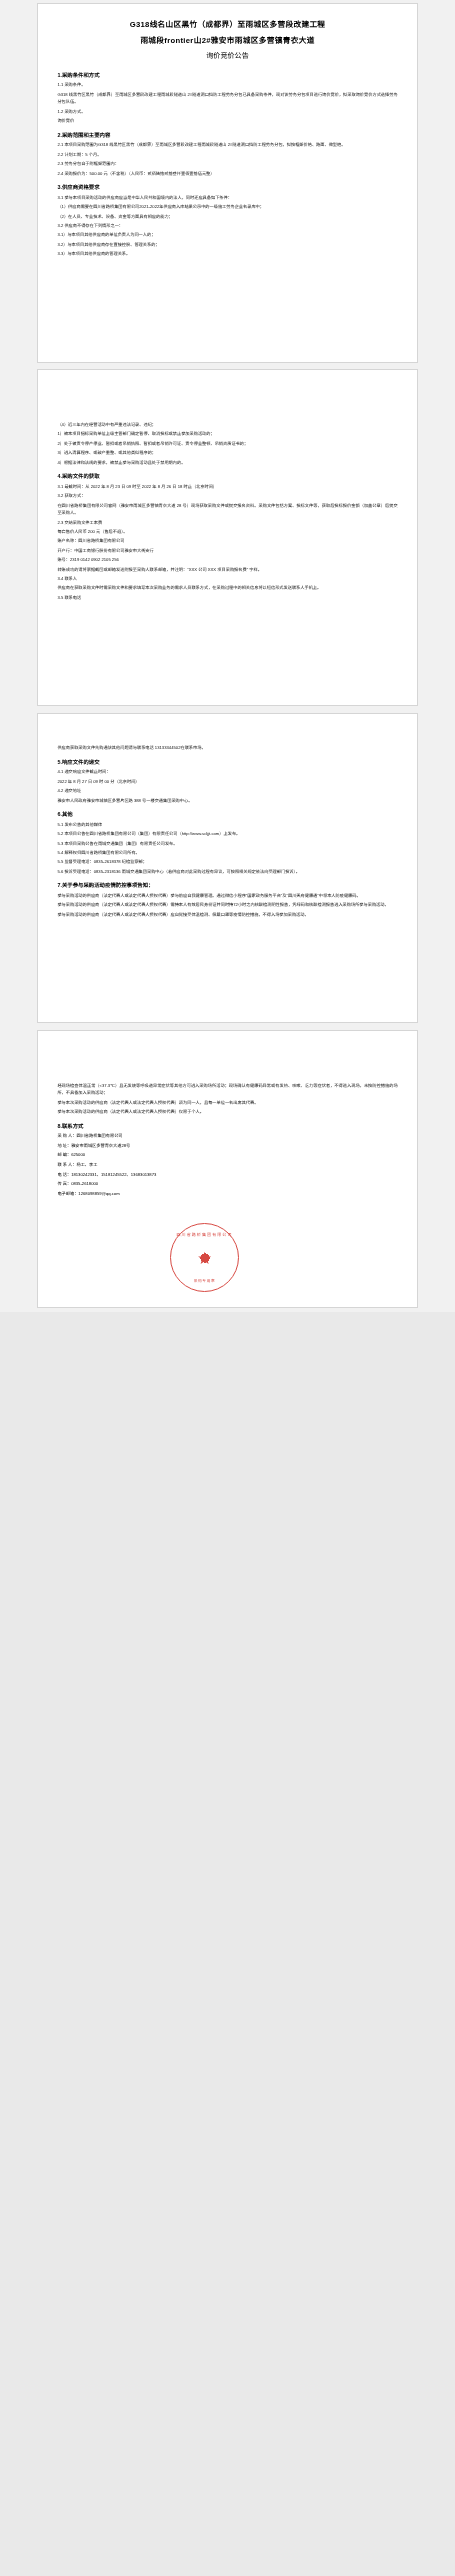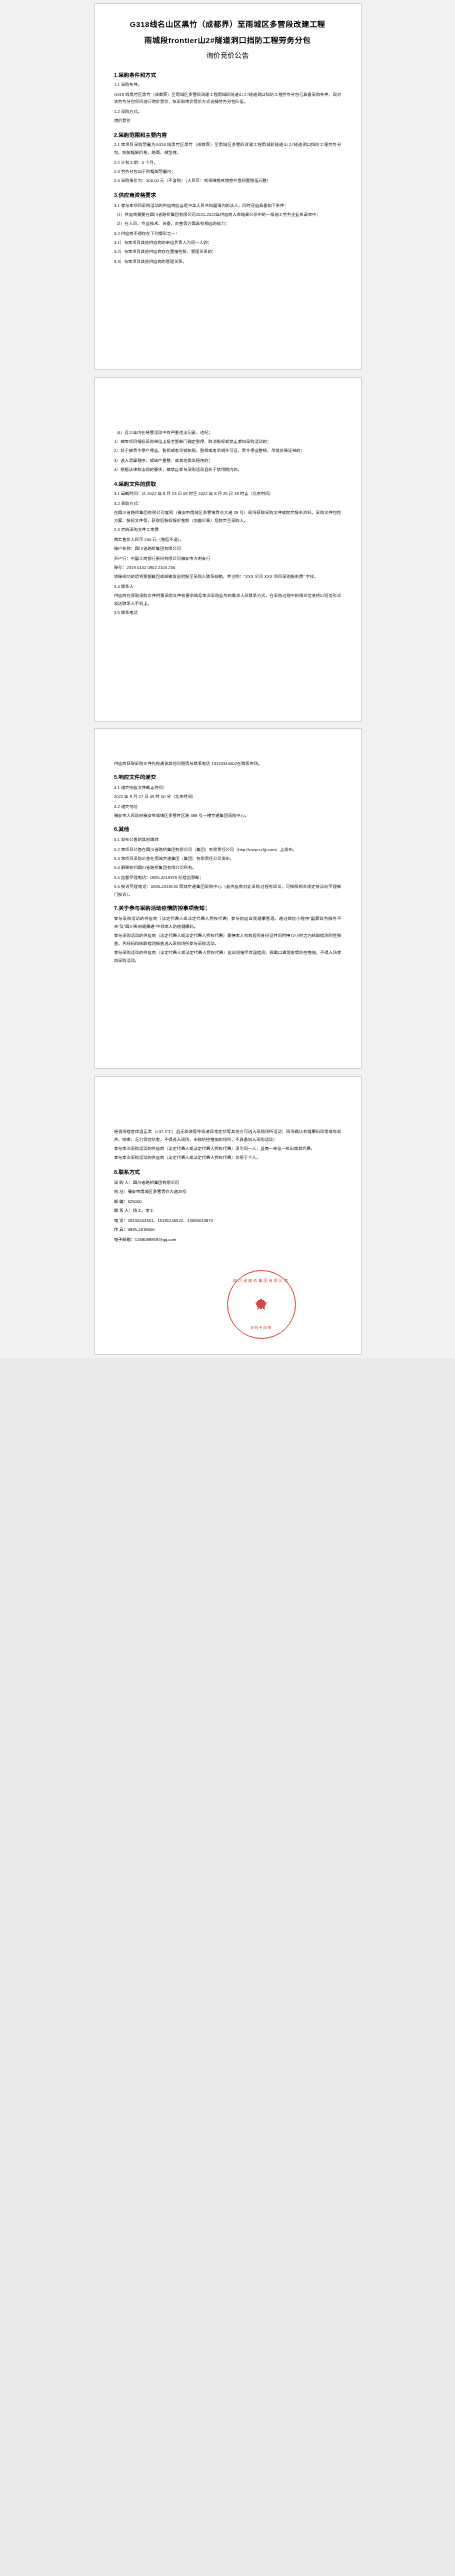--- a/index.html
+++ b/index.html
@@ -6,21 +6,21 @@
   html,body{margin:0;padding:0;background:#e9e9e9;}
   body{font-family:"Liberation Sans","DejaVu Sans",sans-serif;}
   .page{
     width:455px;
     margin:0 auto;
     background:#f1f1f1;
     position:relative;
   }
   .sheet{
     background:#ffffff;
-    width:268px;
+    width:381px;
     margin:0 auto;
     padding:15px 19.4px 17px 19.4px;
     box-sizing:border-box;
     border:0.6px solid #d5d5d5;
     position:relative;
   }
   h1.title{
     font-size:7.7px;
     line-height:12.5px;
     text-align:center;
@@ -96,21 +96,21 @@
   .pagewrap{padding:3.4px 0 3.4px 0;}
 </style>
 </head>
 <body>
 
 <div class="page">
 
   <div class="pagewrap">
   <div class="sheet">
     <h1 class="title">G318线名山区黑竹（成都界）至雨城区多营段改建工程</h1>
-    <h1 class="title">雨城段frontier山2#隧道洞口挡防工程劳务分包</h1>
+    <h1 class="title">雨城段frontier山2#雅安市雨城区多营镇青衣大道</h1>
     <h2 class="subtitle">询价竞价公告</h2>
 
     <div class="sec-h">1.采购条件和方式</div>
     <p class="t">1.1 采购条件。</p>
     <p class="t">G318 线黑竹区黑竹（成都界）至雨城区多营段改建工程雨城段隧道山 2#隧道洞口挡防工程劳务分包已具备采购条件，现对该劳务分包项目进行询价竞价，拟采取询价竞价方式选择劳务分包队伍。</p>
     <p class="t">1.2 采购方式。</p>
     <p class="t">询价竞价</p>
 
     <div class="sec-h">2.采购范围和主要内容</div>
     <p class="t">2.1 本项目采购范围为G318 线黑竹区黑竹（成都界）至雨城区多营段改建工程雨城段隧道山 2#隧道洞口挡防工程劳务分包，拟按框架价格、路面、微型桩。</p>

